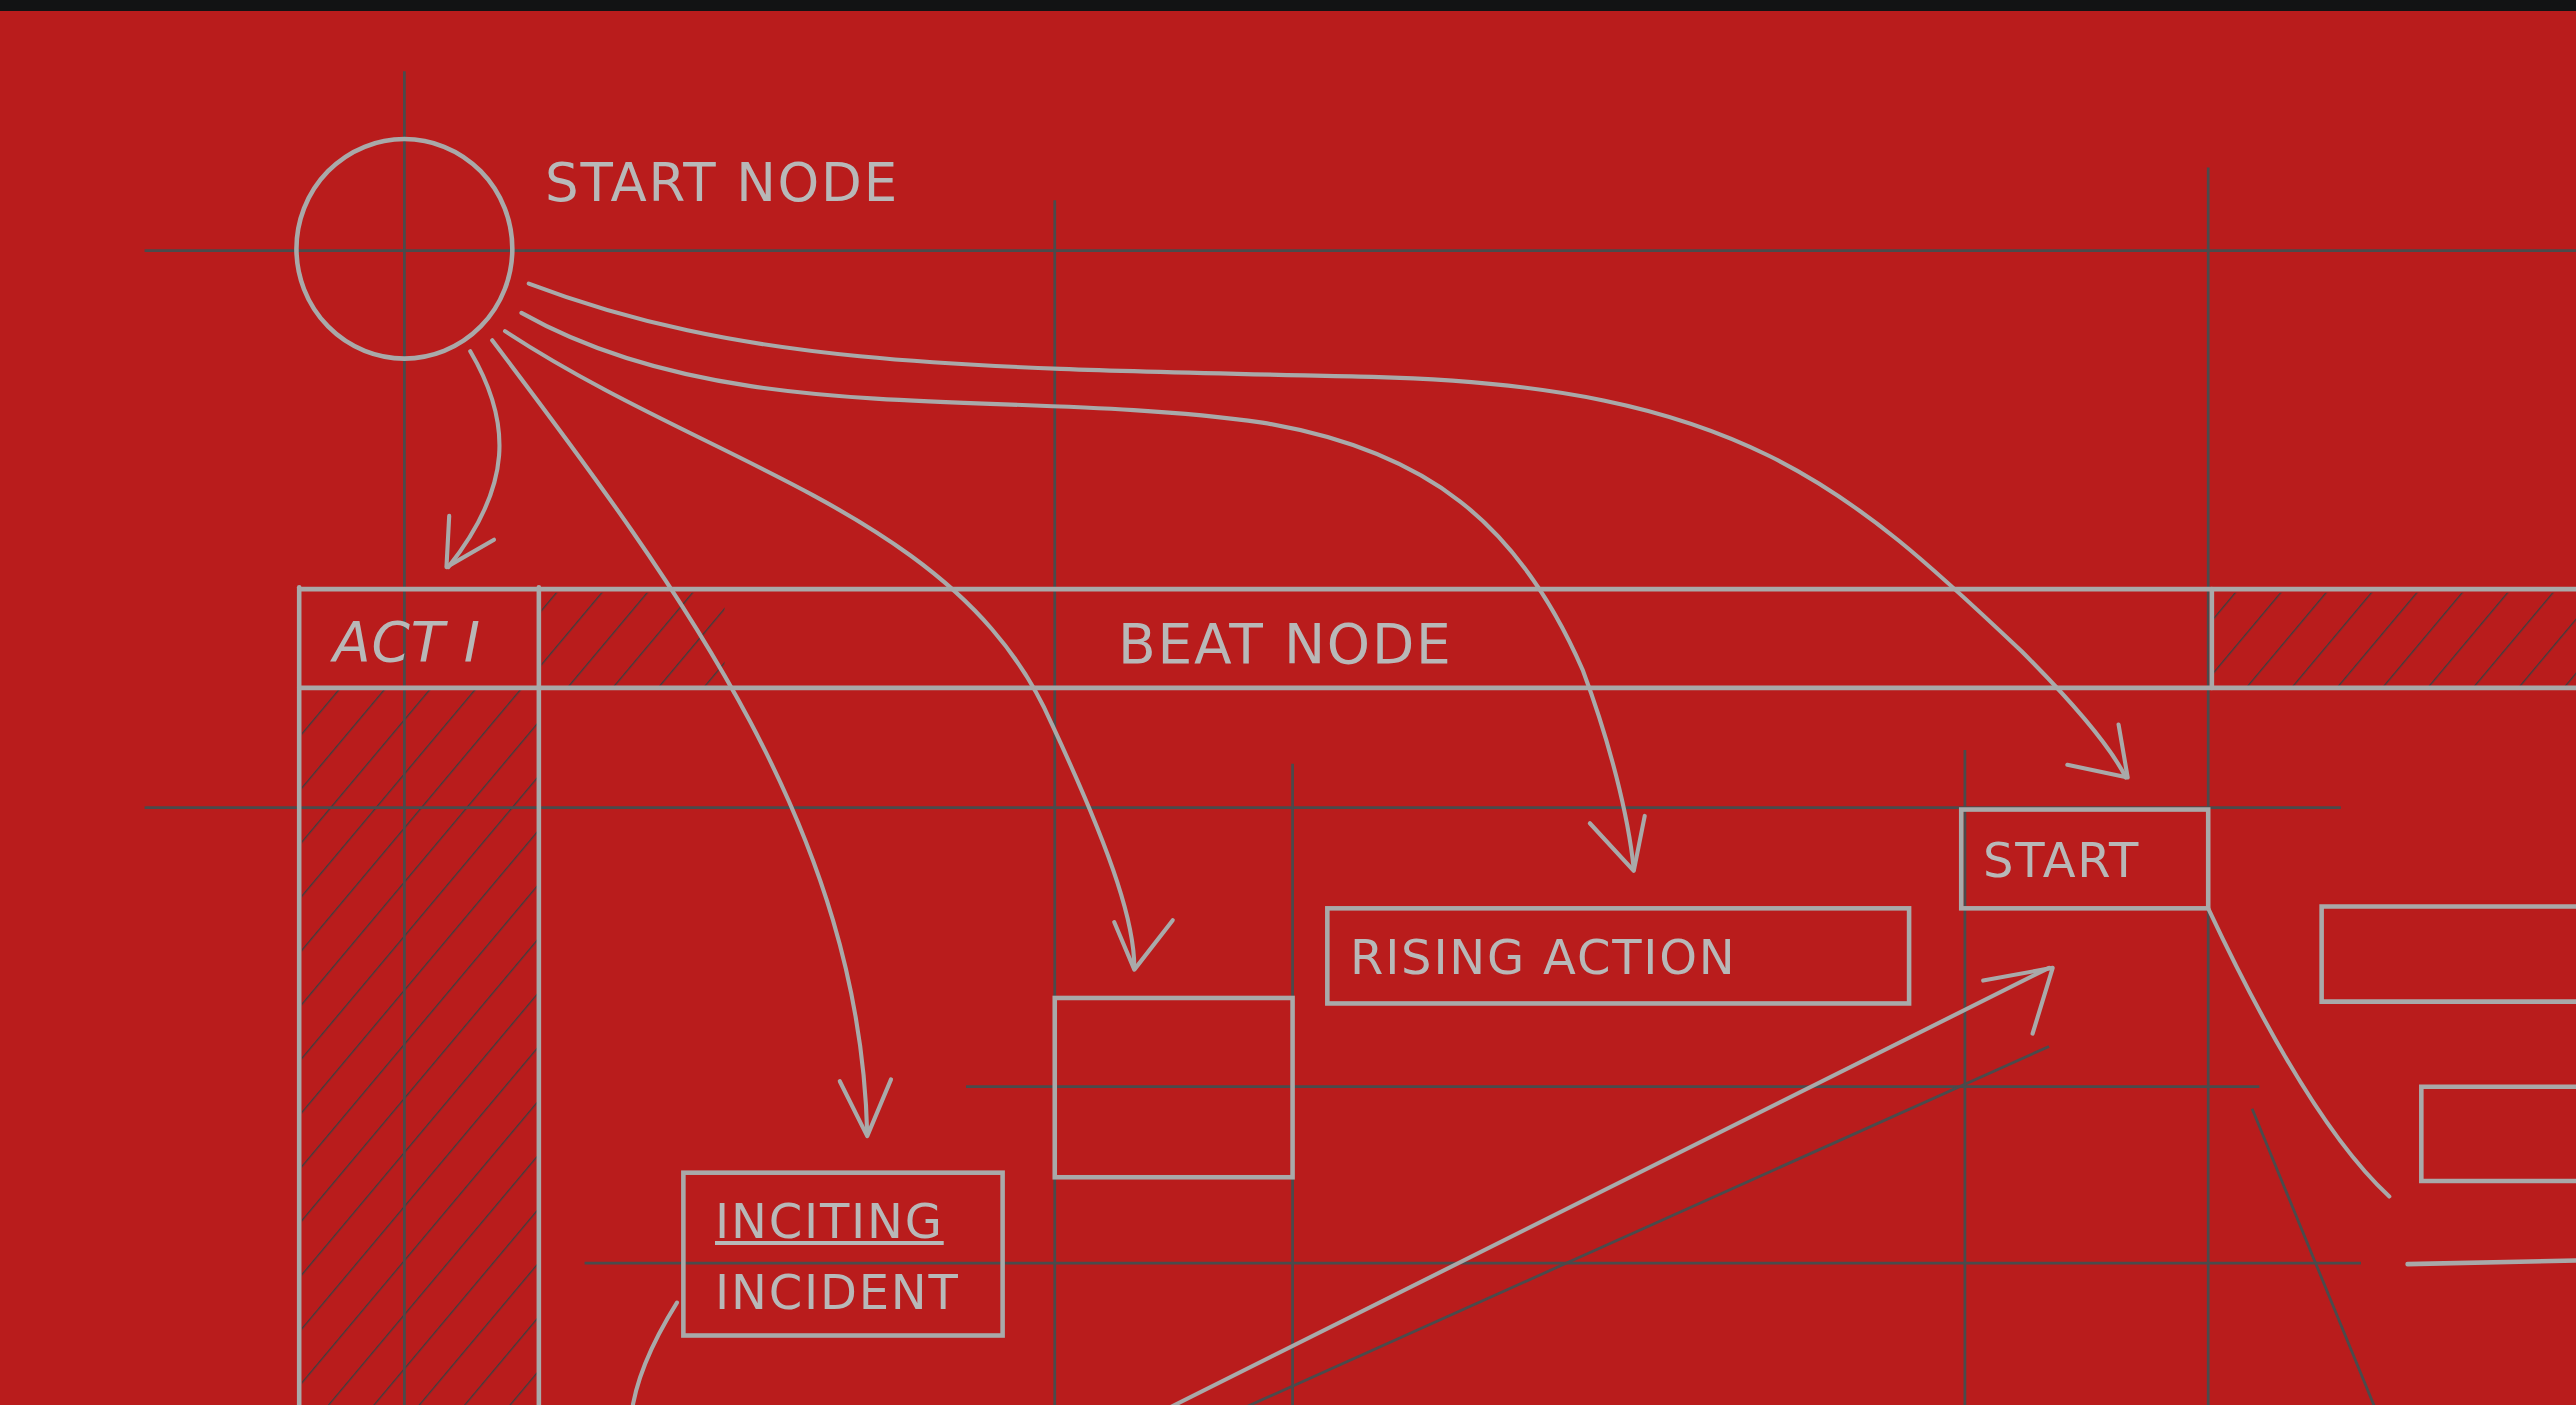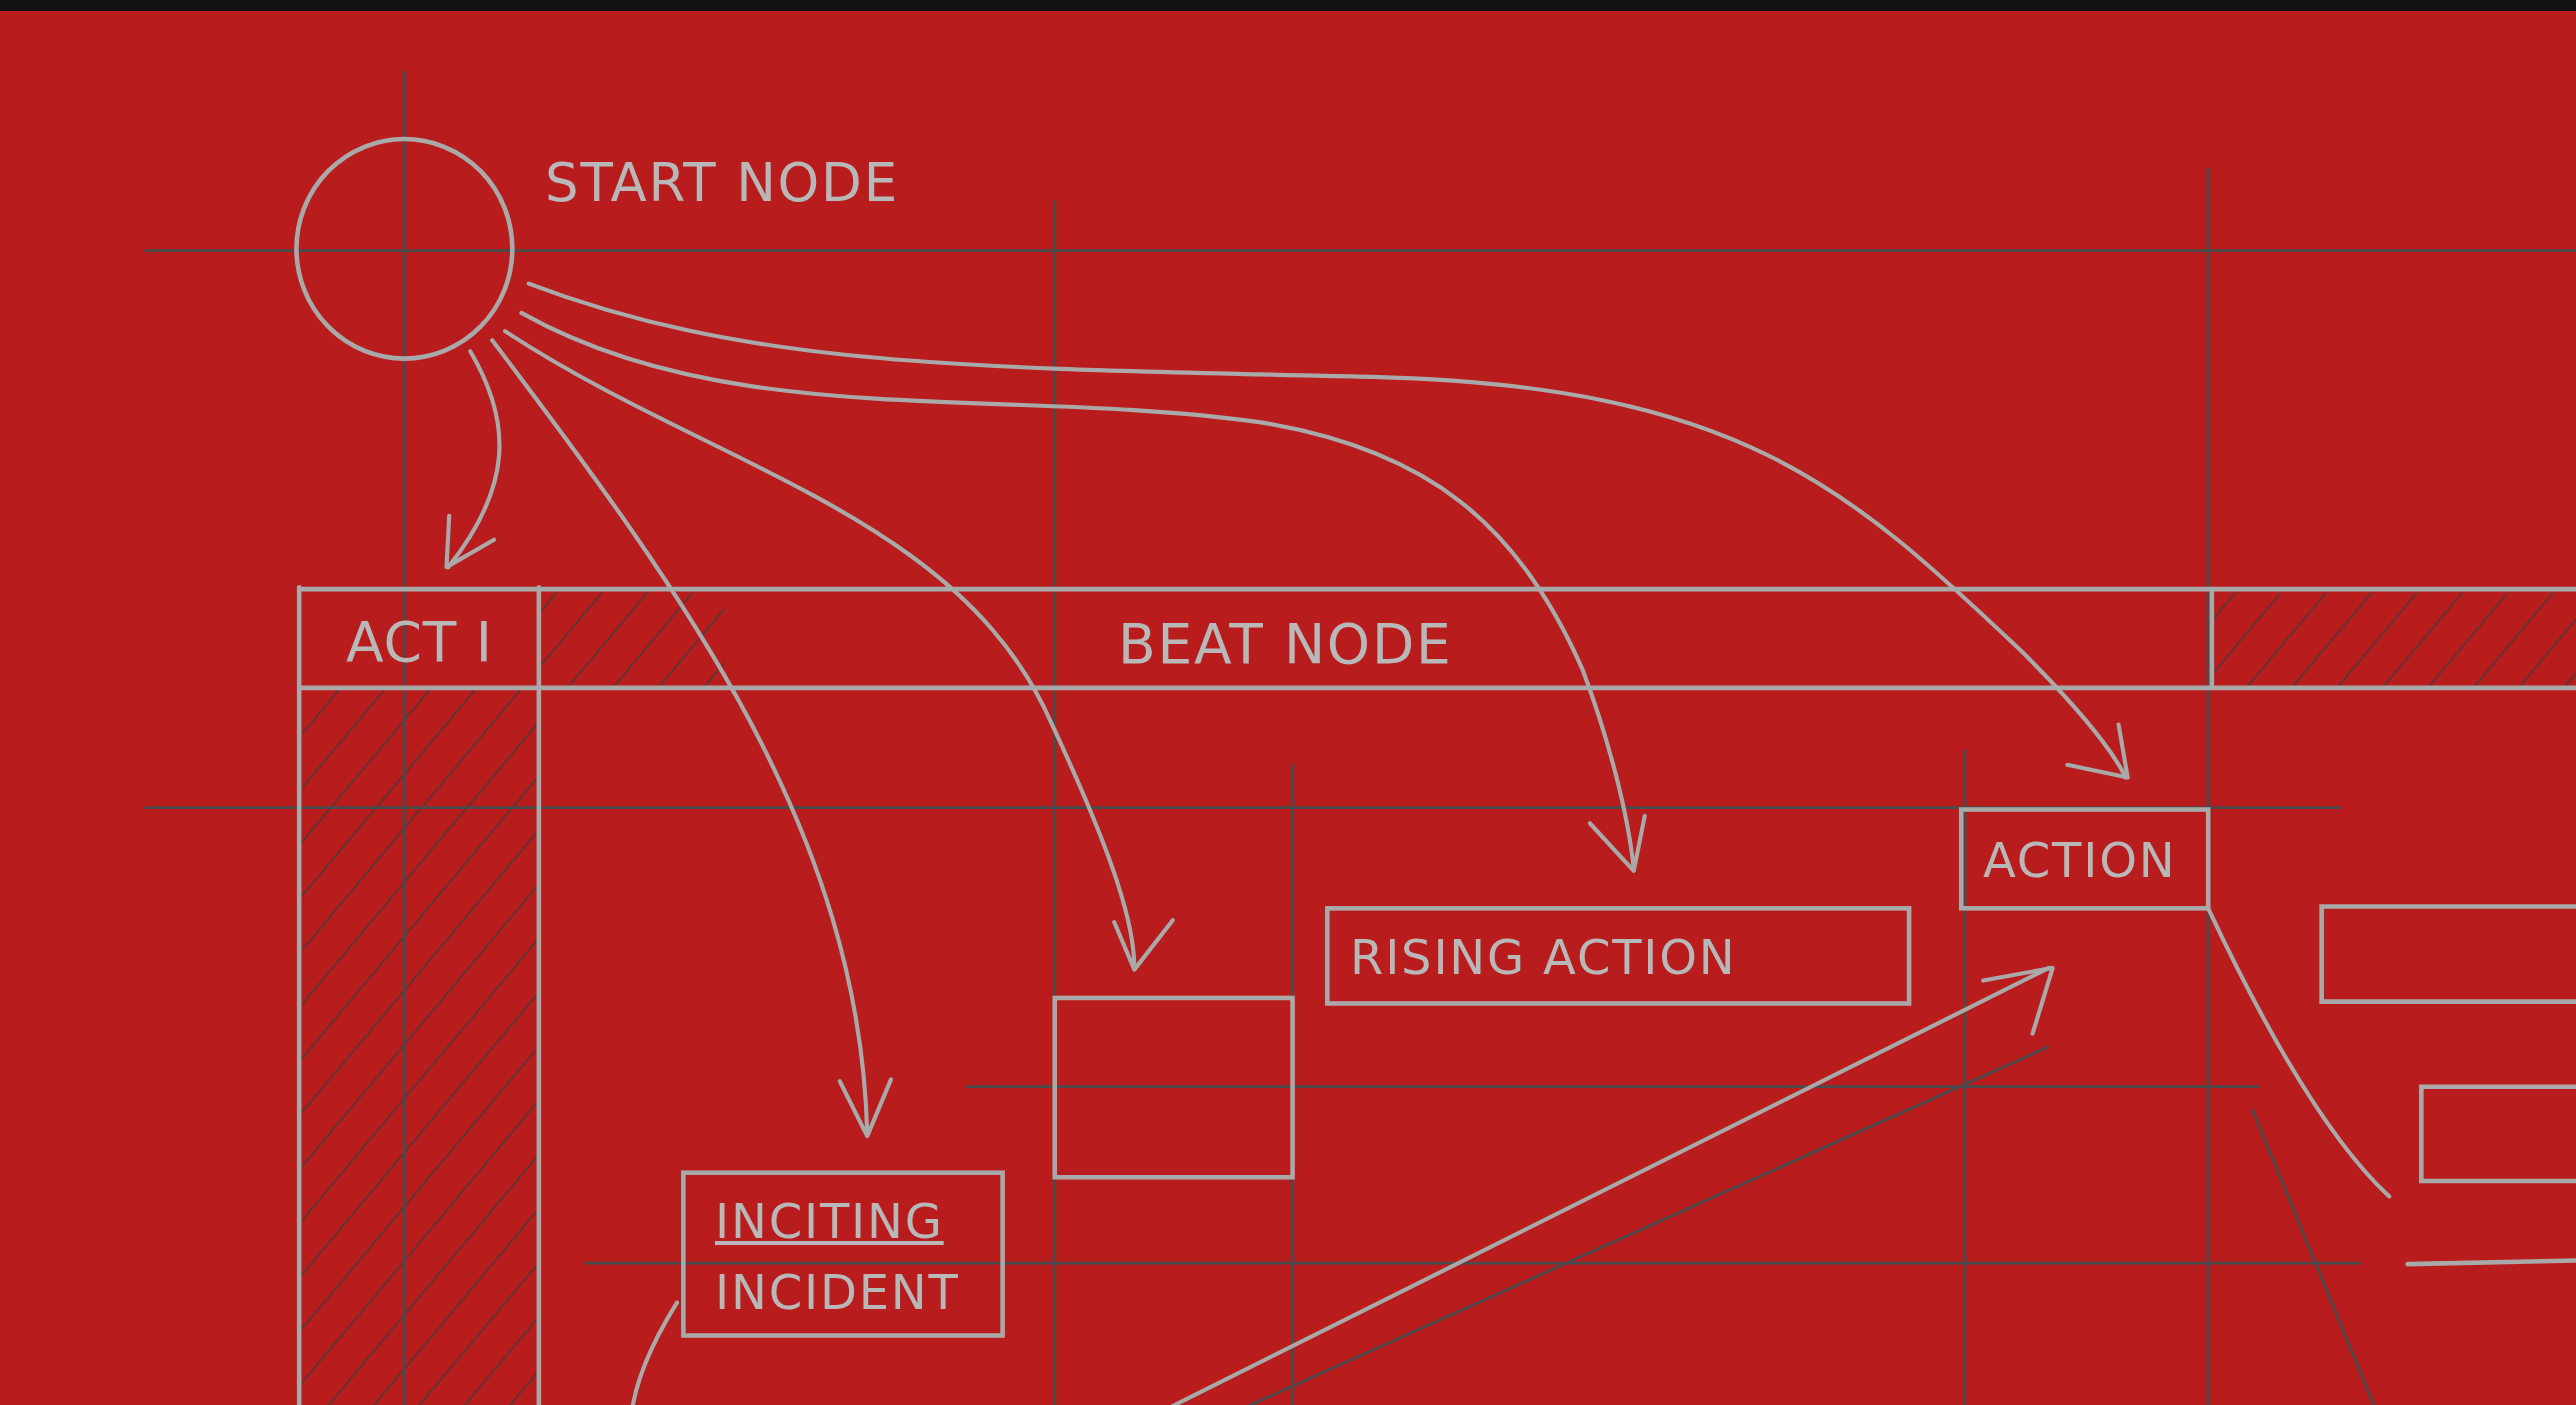--- a/index.html
+++ b/index.html
@@ -24,21 +24,21 @@
     .label {
       position: absolute;
       color: #b8b8b8;
       font-family: "DejaVu Sans", sans-serif;
       letter-spacing: 1.8px;
       white-space: nowrap;
       line-height: 1;
       font-weight: 400;
     }
     .lbl-start { left: 545px; top: 145px; font-size: 53px; }
-    .lbl-act { left: 346px; top: 604px; font-size: 55px; letter-spacing: 0.9px; }
+    .lbl-act { left: 333px; top: 604px; font-size: 55px; letter-spacing: 0.9px; font-style: italic; }
     .lbl-beat { left: 1118px; top: 606px; font-size: 55px; }
     .lbl-climax { left: 1983px; top: 825px; font-size: 48px; }
     .lbl-rising { left: 1350px; top: 922px; font-size: 48px; }
     .lbl-inciting-1 { left: 715px; top: 1186px; font-size: 48px; text-decoration: underline; }
     .lbl-inciting-2 { left: 715px; top: 1257px; font-size: 48px; }
     .node-hit {
       position: absolute;
       background: transparent;
       cursor: pointer;
     }
@@ -120,21 +120,21 @@
 
       <path d="M 2414 981 C 2470 1100, 2540 1230, 2612 1296"></path>
 
       <path d="M 740 1412 C 710 1460, 694 1500, 690 1536"></path>
     </g>
   </svg>
 
   <div class="label lbl-start">START NODE</div>
   <div class="label lbl-act">ACT I</div>
   <div class="label lbl-beat">BEAT NODE</div>
-  <div class="label lbl-climax">ACTION</div>
+  <div class="label lbl-climax">START</div>
   <div class="label lbl-rising">RISING ACTION</div>
   <div class="label lbl-inciting-1">INCITING</div>
   <div class="label lbl-inciting-2">INCIDENT</div>
 
   <div class="node-hit" style="left:296px;top:128px;width:216px;height:220px;border-radius:50%;"></div>
   <div class="node-hit" style="left:299px;top:578px;width:240px;height:99px;"></div>
   <div class="node-hit" style="left:1961px;top:799px;width:247px;height:99px;"></div>
   <div class="node-hit" style="left:1327px;top:897px;width:582px;height:95px;"></div>
   <div class="node-hit" style="left:1055px;top:987px;width:238px;height:179px;"></div>
   <div class="node-hit" style="left:683px;top:1162px;width:319px;height:163px;"></div>

